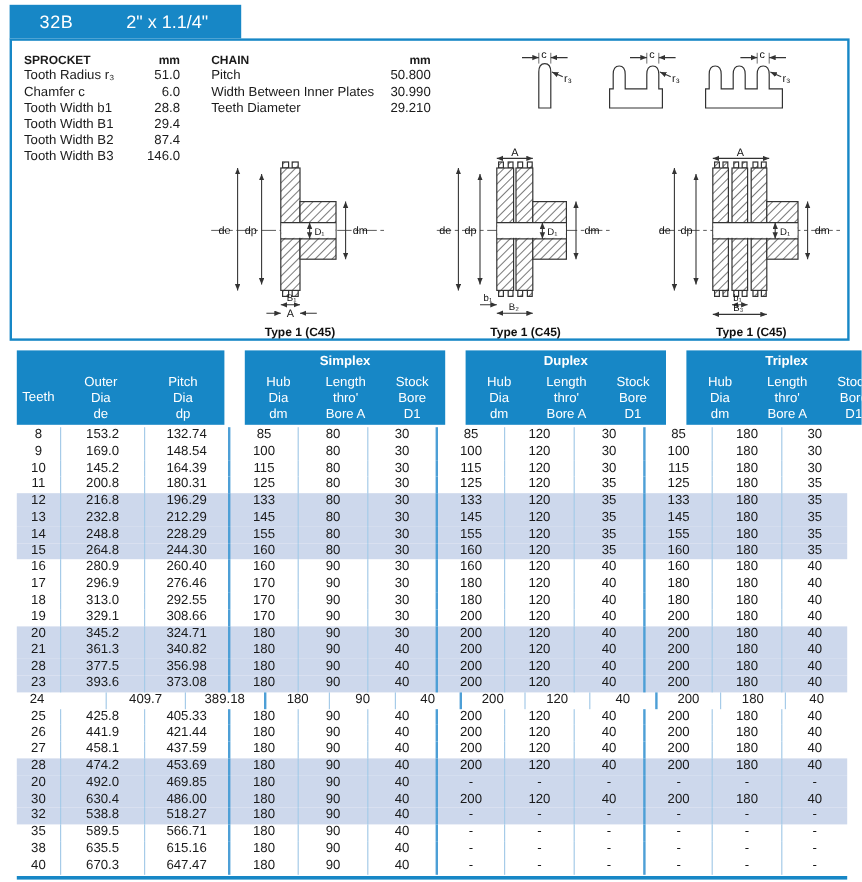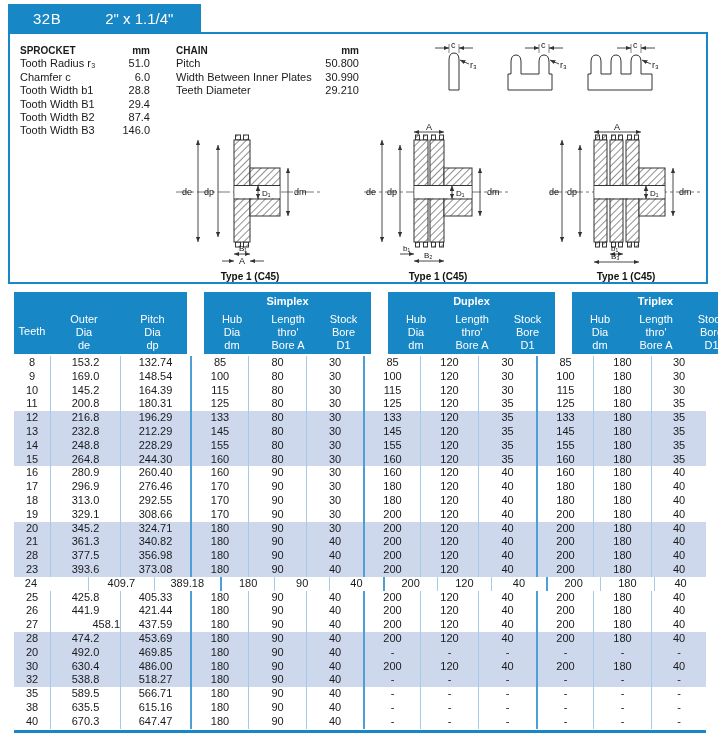--- a/index.html
+++ b/index.html
@@ -581,21 +581,21 @@
         <div class="tcell" style="width: 57px;">40</div>
         <div class="tcell gsep" style="width: 57px;">200</div>
         <div class="tcell" style="width: 58px;">120</div>
         <div class="tcell" style="width: 58px;">40</div>
         <div class="tcell gsep" style="width: 57px;">200</div>
         <div class="tcell" style="width: 58px;">180</div>
         <div class="tcell" style="width: 55px;">40</div>
       </div>
       <div class="trow">
         <div class="tcell first" style="width: 36px;">27</div>
-        <div class="tcell" style="width: 70px; text-align: right;">458.1</div>
+        <div class="tcell" style="width: 70px;">458.1</div>
         <div class="tcell" style="width: 70px;">437.59</div>
         <div class="tcell gsep" style="width: 58px;">180</div>
         <div class="tcell" style="width: 58px;">90</div>
         <div class="tcell" style="width: 57px;">40</div>
         <div class="tcell gsep" style="width: 57px;">200</div>
         <div class="tcell" style="width: 58px;">120</div>
         <div class="tcell" style="width: 58px;">40</div>
         <div class="tcell gsep" style="width: 57px;">200</div>
         <div class="tcell" style="width: 58px;">180</div>
         <div class="tcell" style="width: 55px;">40</div>

